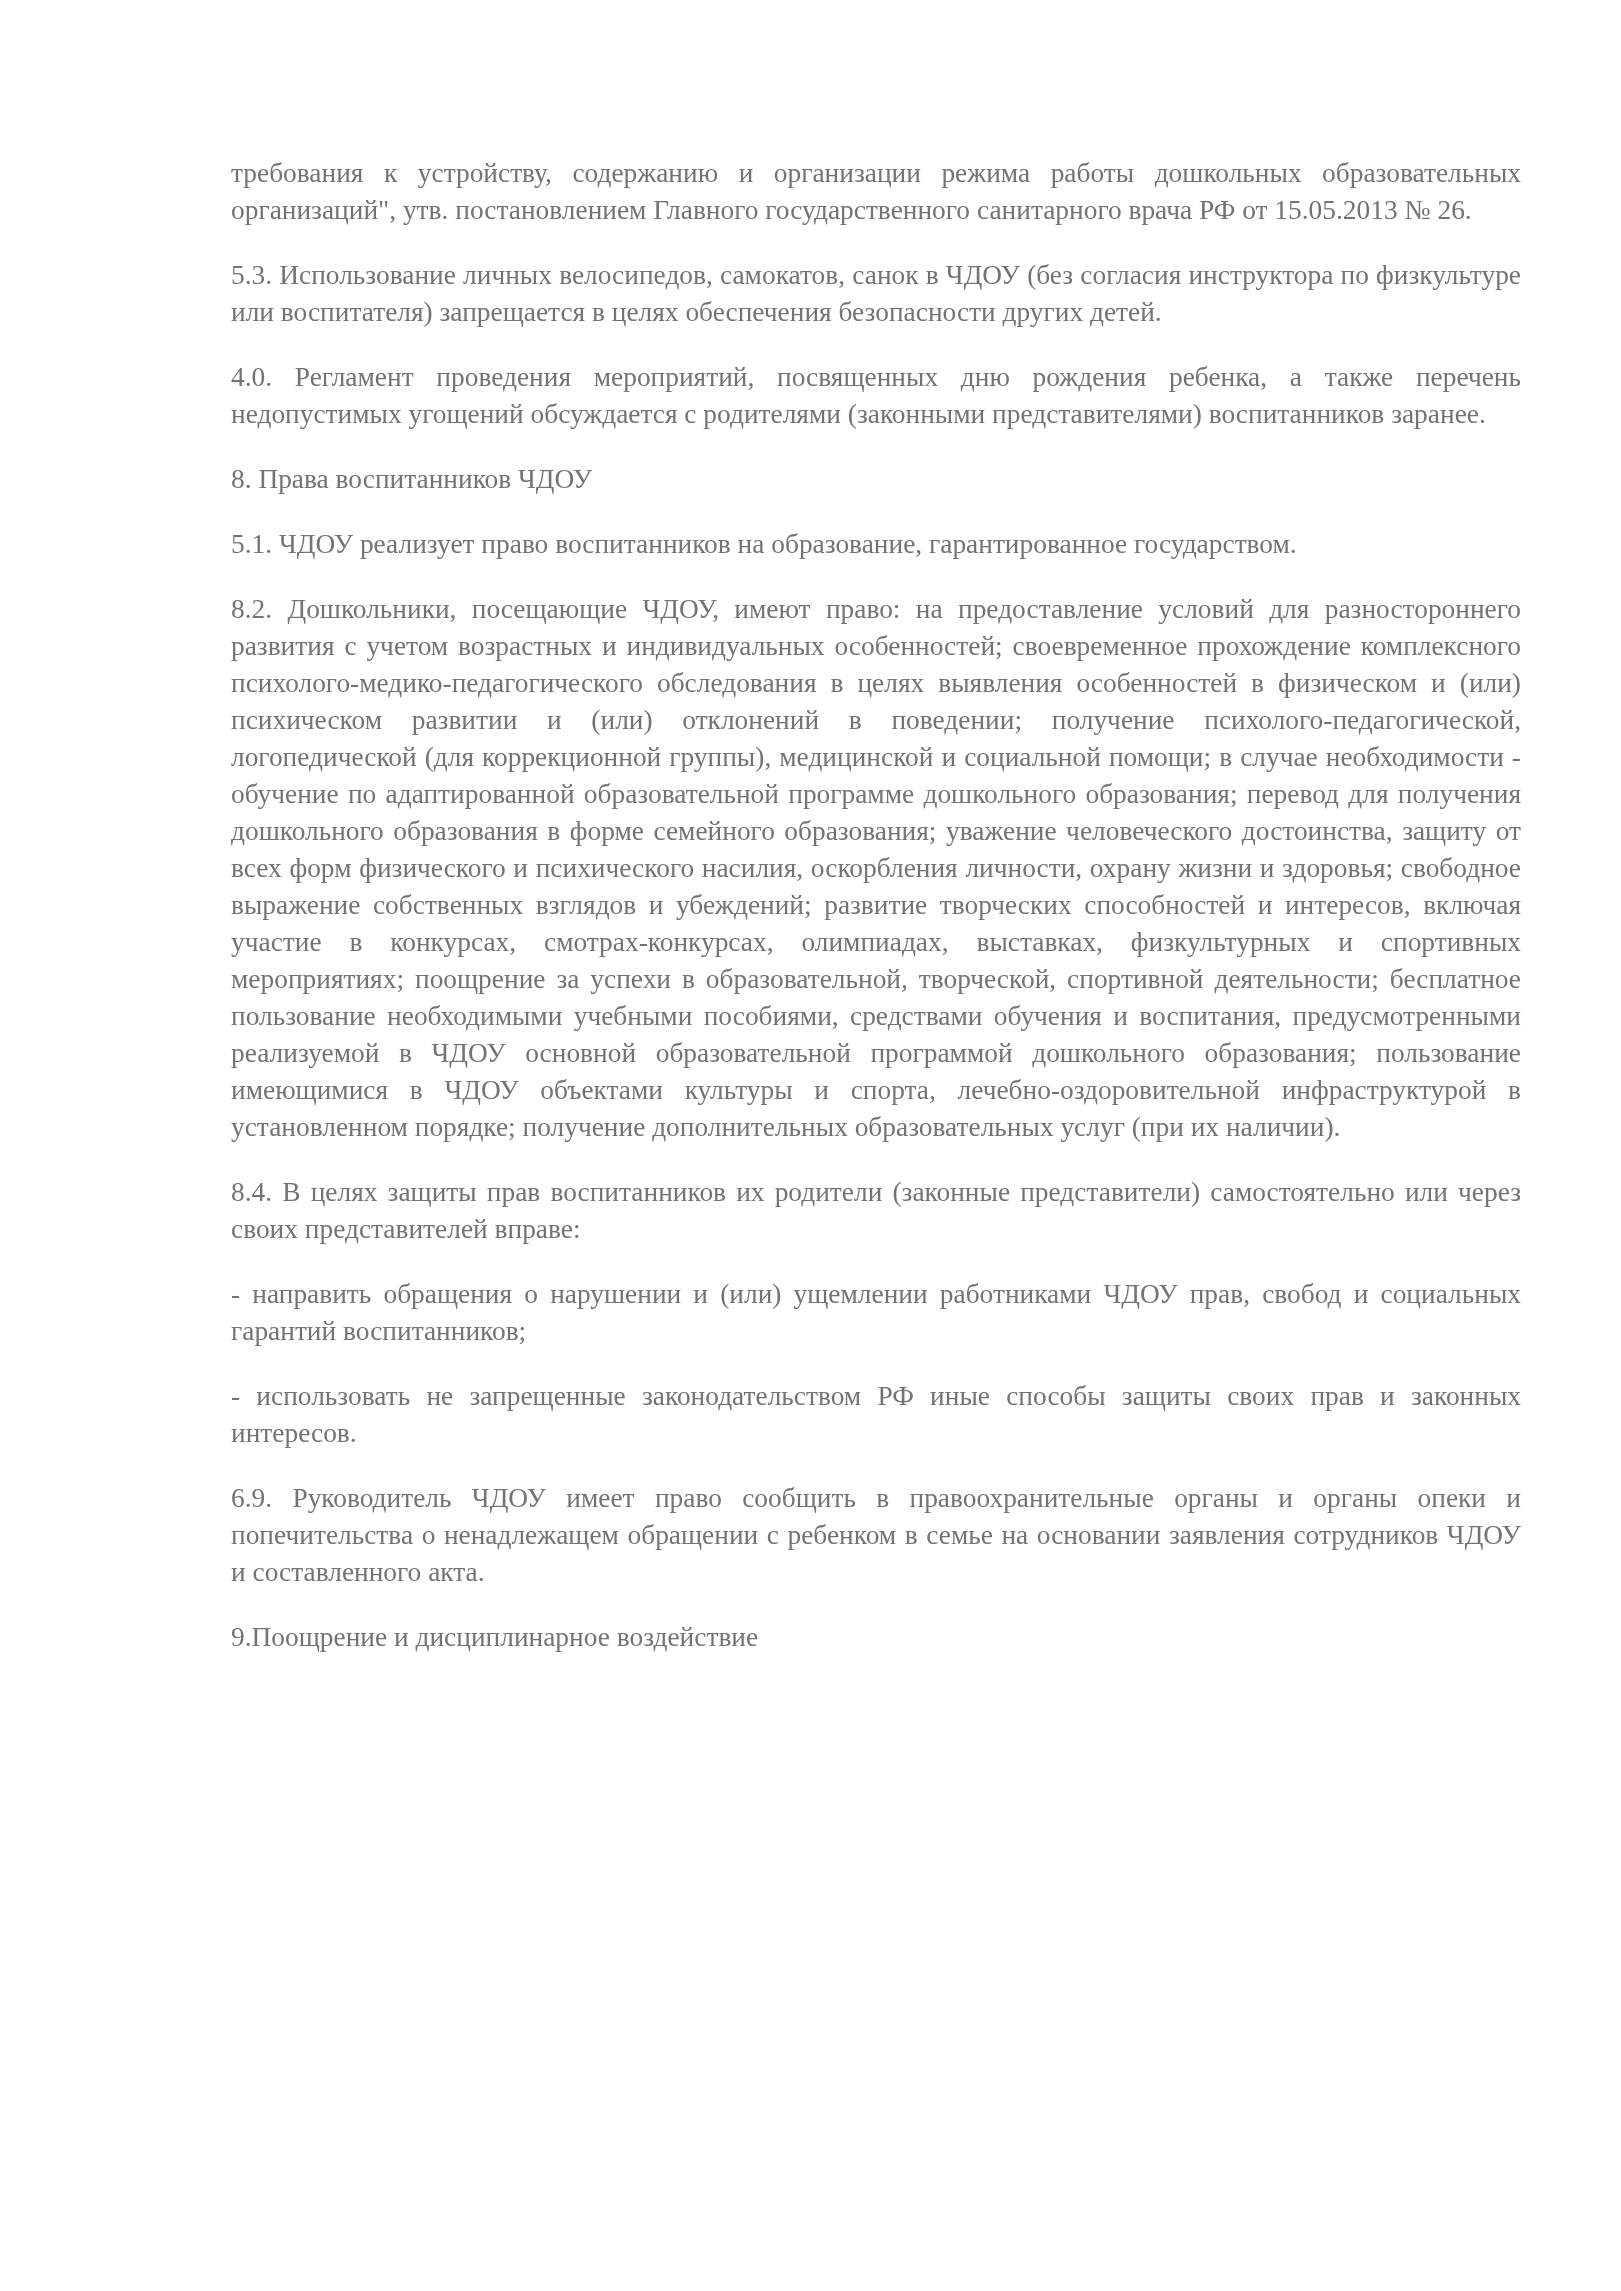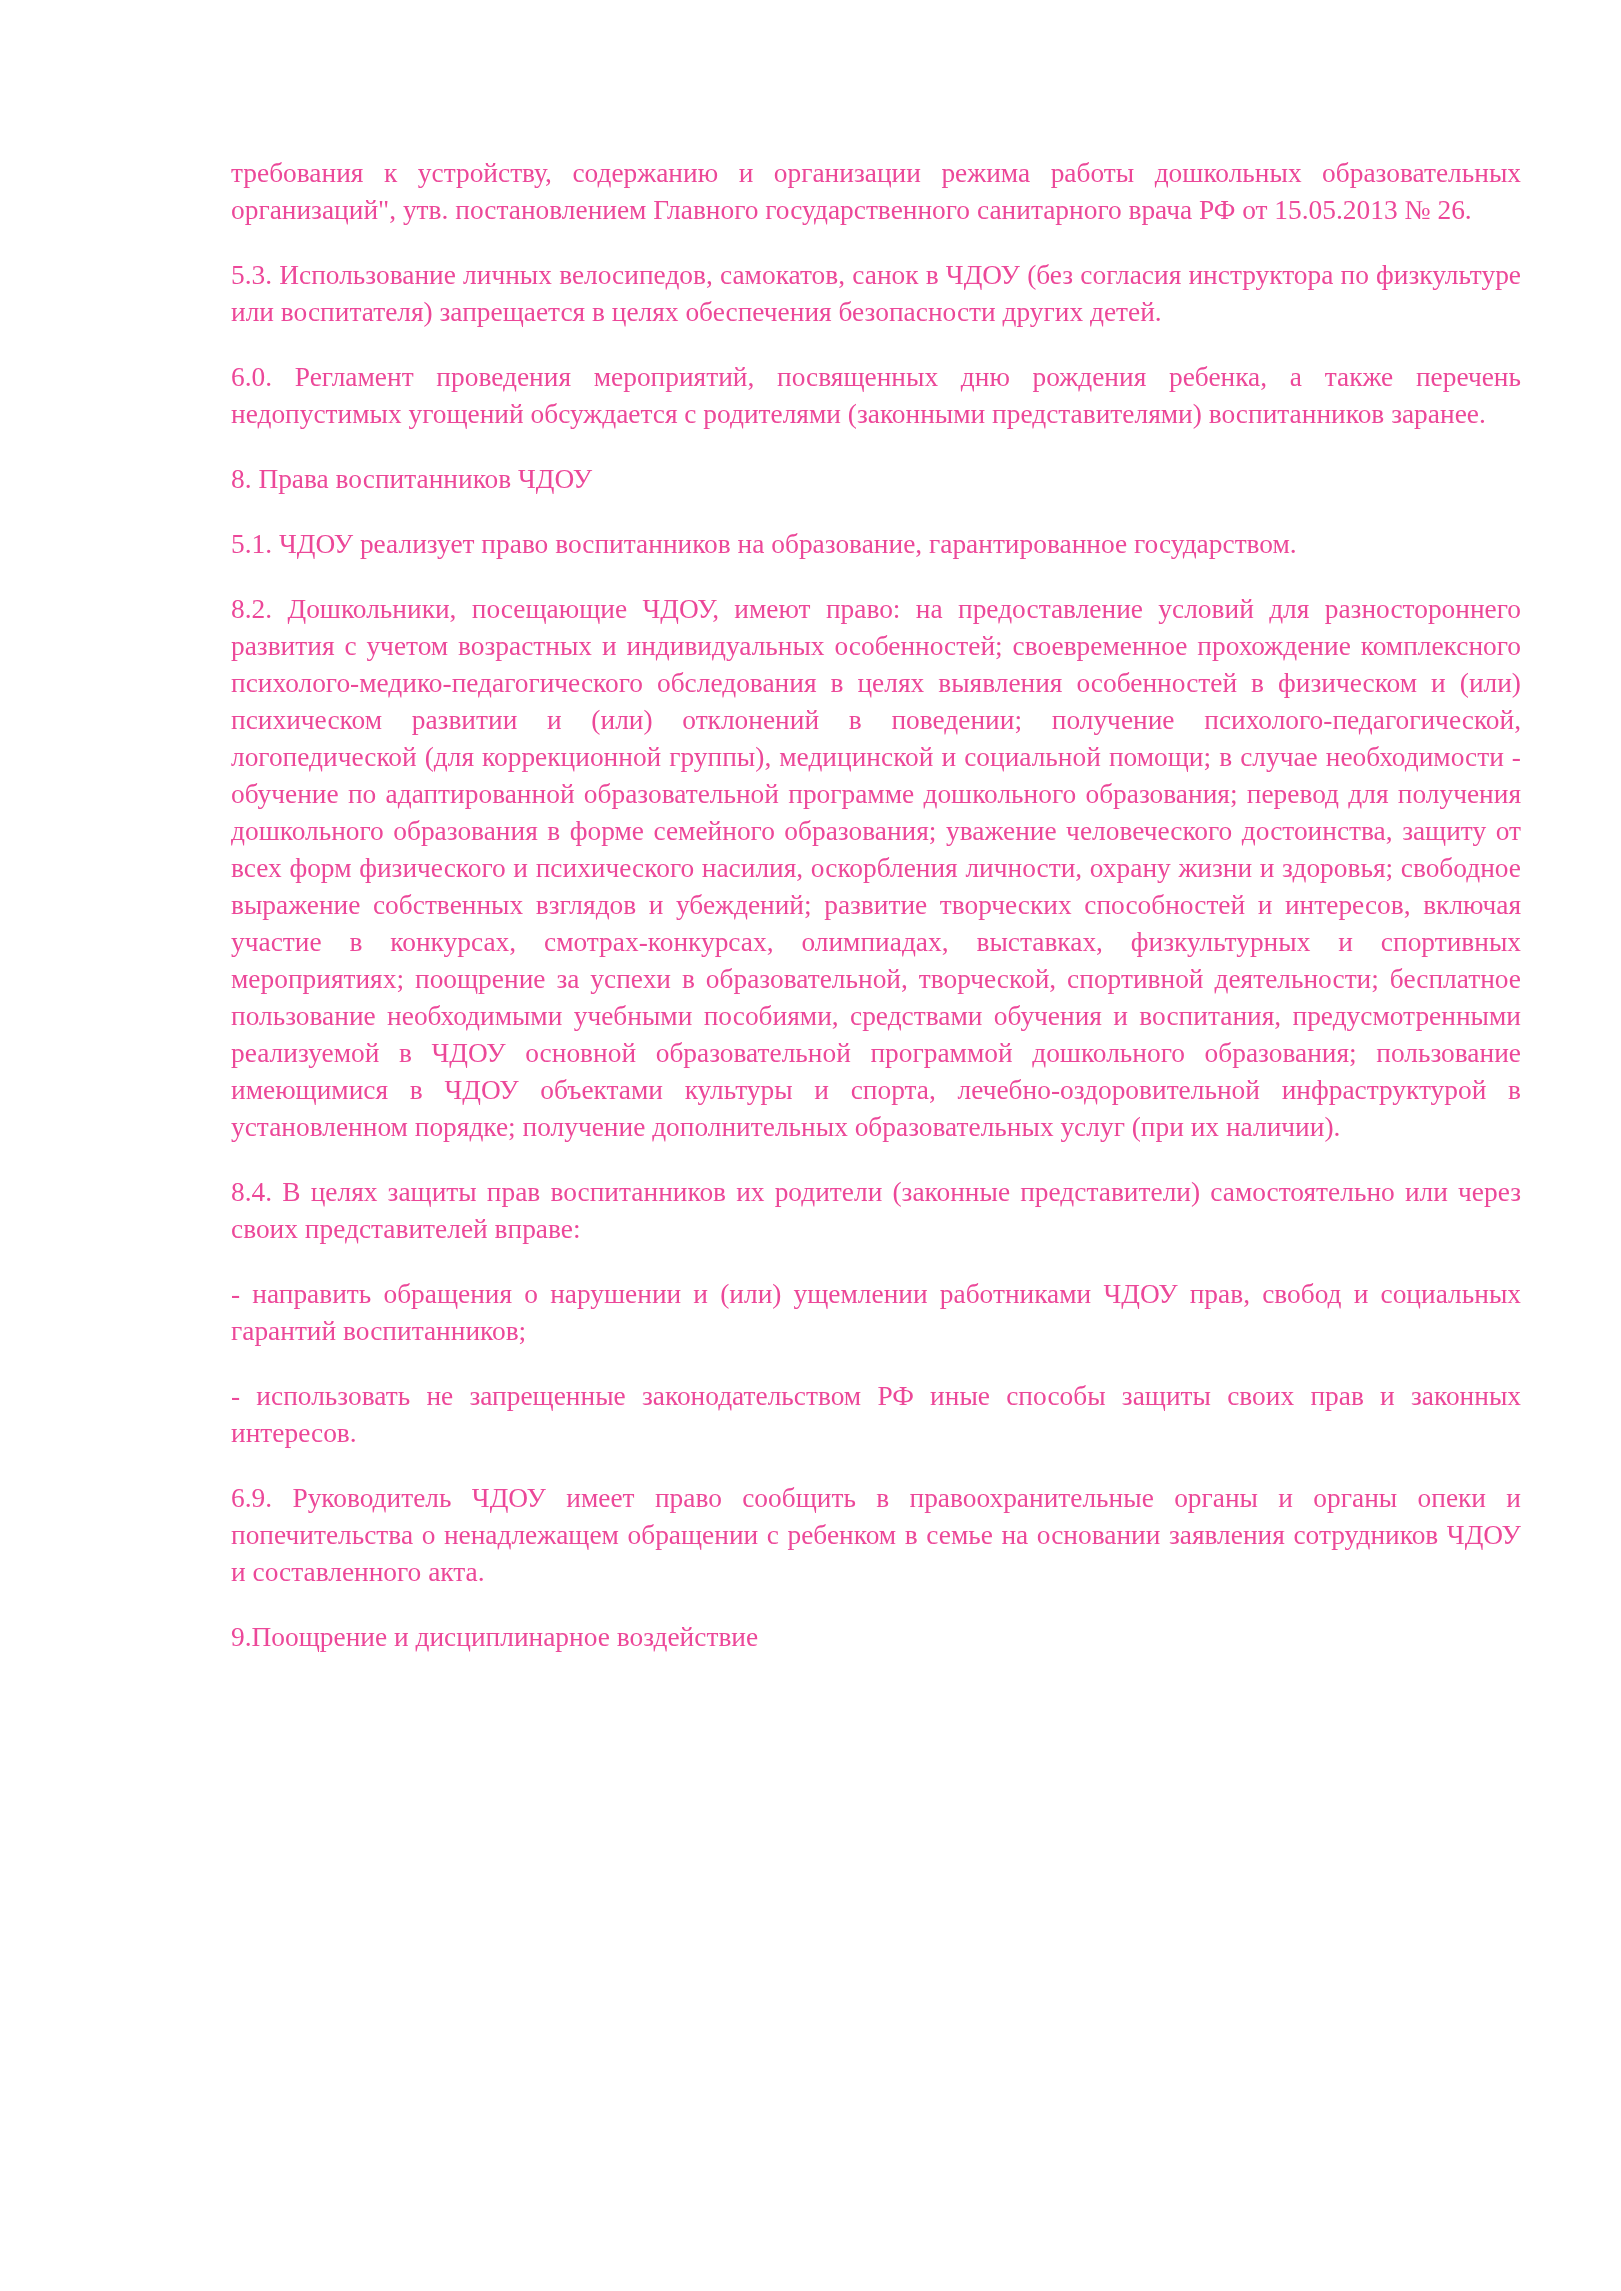--- a/index.html
+++ b/index.html
@@ -5,39 +5,39 @@
   html, body { margin: 0; padding: 0; background: #ffffff; }
   body { width: 1621px; height: 2292px; position: relative; overflow: hidden; }
   .page {
     position: absolute;
     left: 231px;
     top: 155px;
     width: 1290px;
     font-family: "Liberation Serif", "DejaVu Serif", serif;
     font-size: 27.4px;
     line-height: 37px;
-    color: #ec4899;
+    color: #737373;
   }
   .para {
     margin: 0 0 28px 0;
     text-align: justify;
     text-align-last: left;
   }
   .heading {
     margin: 0 0 28px 0;
     font-weight: normal;
   }
 </style>
 </head>
 <body>
 
 <div class="page">
   <p class="para">требования к устройству, содержанию и организации режима работы дошкольных образовательных организаций", утв. постановлением Главного государственного санитарного врача РФ от 15.05.2013 № 26.</p>
   <p class="para">5.3. Использование личных велосипедов, самокатов, санок в ЧДОУ (без согласия инструктора по физкультуре или воспитателя) запрещается в целях обеспечения безопасности других детей.</p>
-  <p class="para">6.0. Регламент проведения мероприятий, посвященных дню рождения ребенка, а также перечень недопустимых угощений обсуждается с родителями (законными представителями) воспитанников заранее.</p>
+  <p class="para">4.0. Регламент проведения мероприятий, посвященных дню рождения ребенка, а также перечень недопустимых угощений обсуждается с родителями (законными представителями) воспитанников заранее.</p>
   <p class="heading">8. Права воспитанников ЧДОУ</p>
   <p class="para">5.1. ЧДОУ реализует право воспитанников на образование, гарантированное государством.</p>
   <p class="para">8.2. Дошкольники, посещающие ЧДОУ, имеют право: на предоставление условий для разностороннего развития с учетом возрастных и индивидуальных особенностей; своевременное прохождение комплексного психолого-медико-педагогического обследования в целях выявления особенностей в физическом и (или) психическом развитии и (или) отклонений в поведении; получение психолого-педагогической, логопедической (для коррекционной группы), медицинской и социальной помощи; в случае необходимости  - обучение по адаптированной образовательной программе дошкольного образования; перевод для получения дошкольного образования в форме семейного образования; уважение человеческого достоинства, защиту от всех форм физического и психического насилия, оскорбления личности, охрану жизни и здоровья; свободное выражение собственных взглядов и убеждений; развитие творческих способностей и интересов, включая участие в конкурсах, смотрах-конкурсах, олимпиадах, выставках, физкультурных и спортивных мероприятиях; поощрение за успехи в образовательной, творческой, спортивной деятельности; бесплатное пользование необходимыми учебными пособиями, средствами обучения и воспитания, предусмотренными реализуемой в ЧДОУ основной образовательной программой дошкольного образования; пользование имеющимися в ЧДОУ объектами культуры и спорта, лечебно-оздоровительной инфраструктурой в установленном порядке; получение дополнительных образовательных услуг (при их наличии).</p>
   <p class="para">8.4. В целях защиты прав воспитанников их родители (законные представители) самостоятельно или через своих представителей вправе:</p>
   <p class="para">- направить обращения о нарушении и (или) ущемлении работниками ЧДОУ прав, свобод и социальных гарантий воспитанников;</p>
   <p class="para">- использовать не запрещенные законодательством РФ иные способы защиты своих прав и законных интересов.</p>
   <p class="para">6.9. Руководитель ЧДОУ имеет право сообщить в правоохранительные органы и органы опеки и попечительства о ненадлежащем обращении с ребенком в семье на основании заявления сотрудников ЧДОУ и составленного акта.</p>
   <p class="heading">9.Поощрение и дисциплинарное воздействие</p>
 </div>
 

